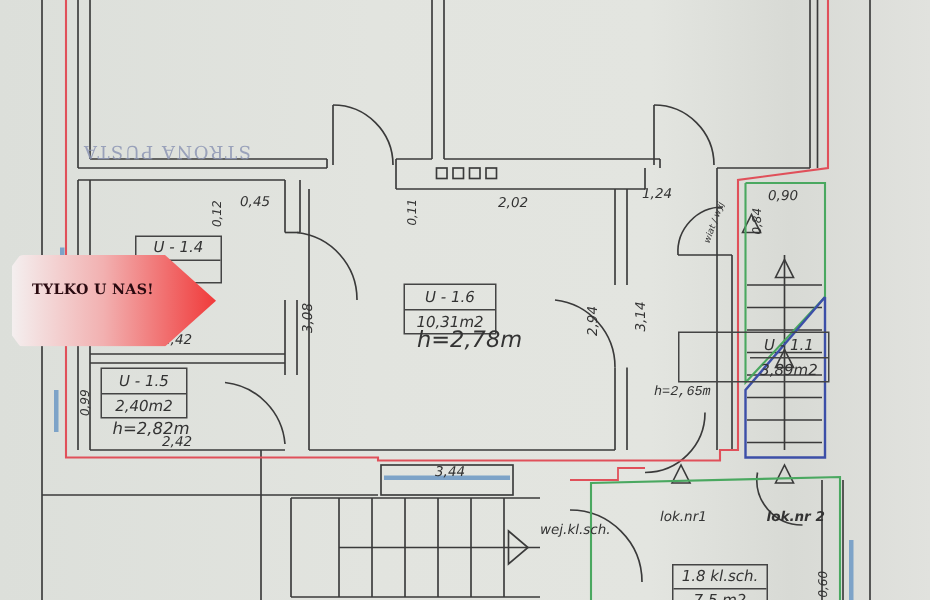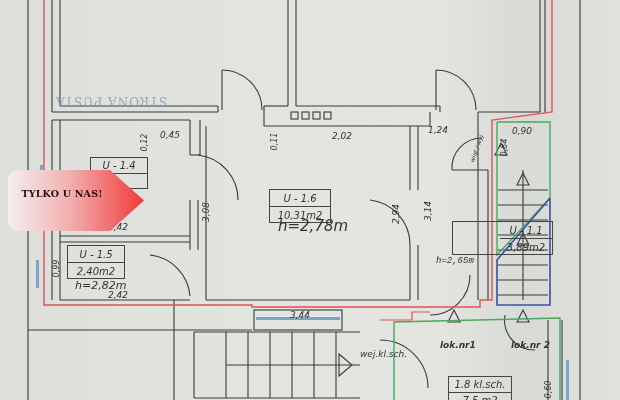--- a/index.html
+++ b/index.html
@@ -142,21 +142,21 @@
   <span class="lbl" style="left:196px;top:207px;font-size:9px;transform:rotate(-90deg);">3,08</span>
   <span class="lbl" style="left:386px;top:209px;font-size:9px;transform:rotate(-90deg);">2,94</span>
   <span class="lbl" style="left:418px;top:206px;font-size:9px;transform:rotate(-90deg);">3,14</span>
   <span class="lbl" style="left:108px;top:222px;font-size:9px;">2,42</span>
   <span class="lbl" style="left:48px;top:264px;font-size:8px;transform:rotate(-90deg);">0,99</span>
   <span class="lbl" style="left:108px;top:290px;font-size:9px;">2,42</span>
   <span class="lbl" style="left:290px;top:290px;font-size:9px;margin-top:20px;">3,44</span>
   <span class="lbl" style="left:540px;top:385px;font-size:8px;transform:rotate(-90deg);">0,60</span>
 
   <span class="lbl" style="left:360px;top:349px;font-size:9px;">wej.kl.sch.</span>
-  <span class="lbl" style="left:440px;top:340px;font-size:9px;font-weight:bold;">lok.nr1</span>
+  <span class="lbl" style="left:440px;top:340px;font-size:9px;">lok.nr1</span>
   <span class="lbl" style="left:511px;top:340px;font-size:9px;font-weight:bold;">lok.nr 2</span>
   <span class="lbl" style="left:462px;top:145px;font-size:6px;transform:rotate(-70deg);">wiat / wyj</span>
 
   <div class="box" style="left:90px;top:157px;width:56px;height:30px;">
     <div class="row">U - 1.4</div>
     <div class="row"></div>
   </div>
 
   <div class="box" style="left:67px;top:245px;width:56px;height:32px;">
     <div class="row">U - 1.5</div>

